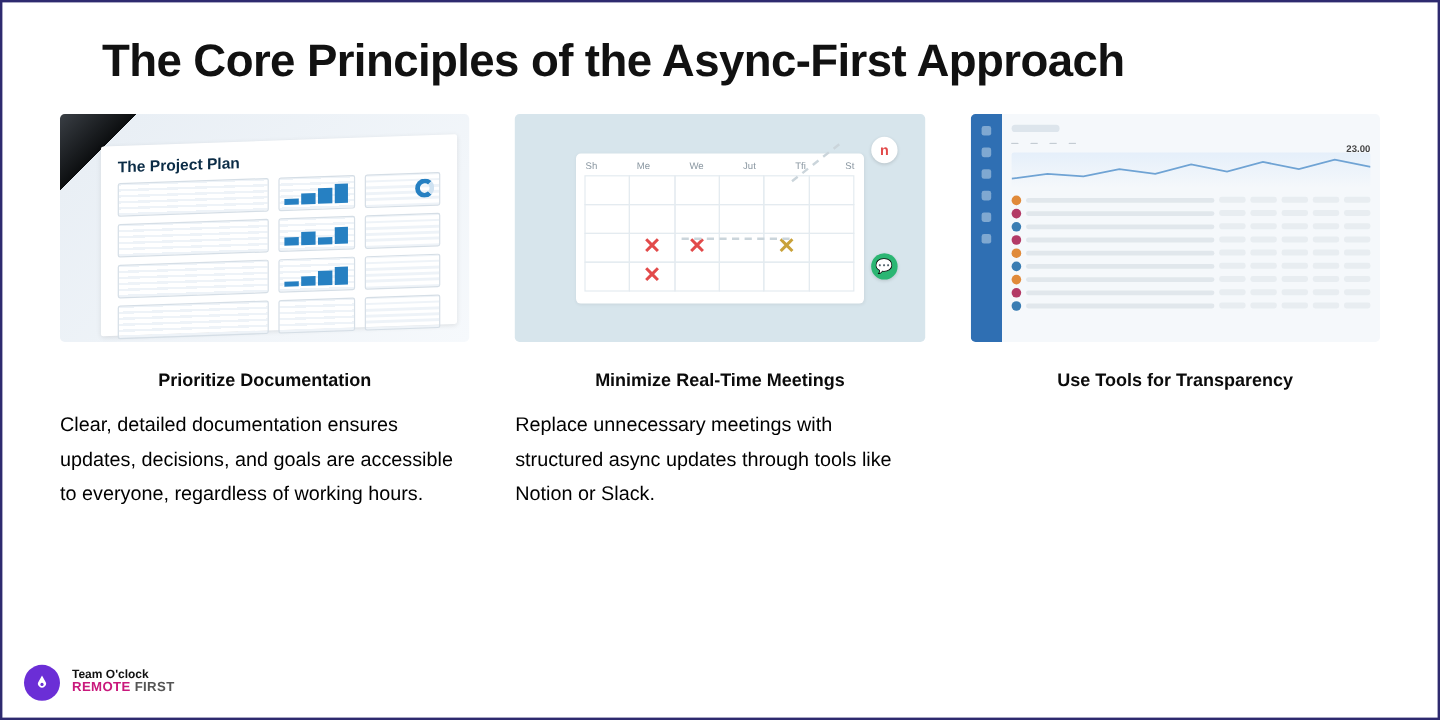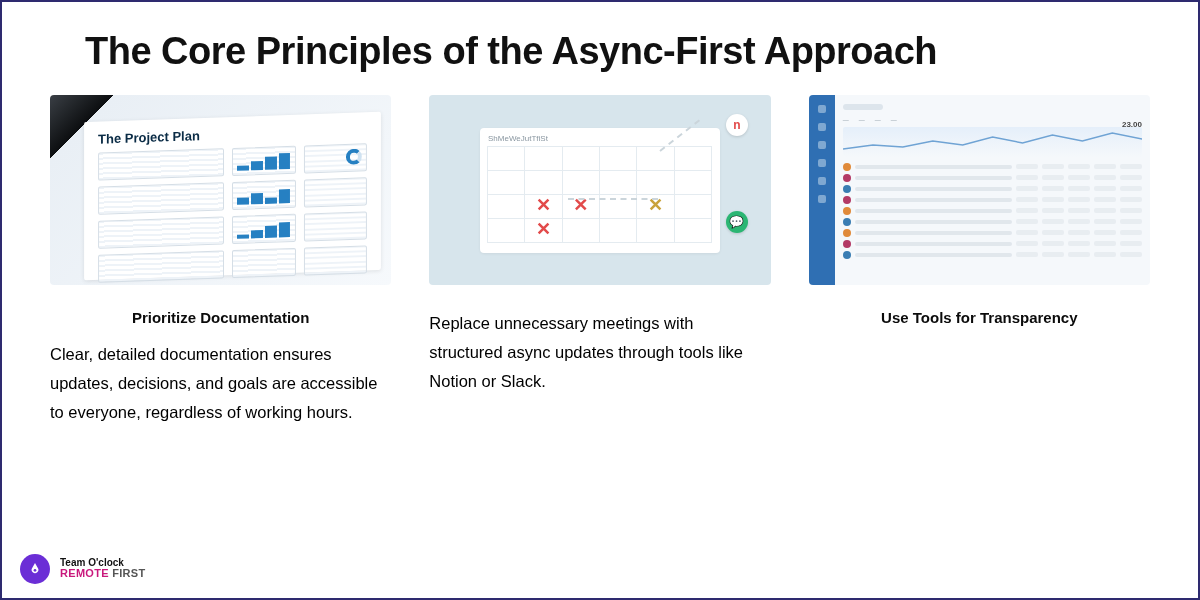--- a/index.html
+++ b/index.html
@@ -78,21 +78,21 @@
     display: flex; align-items: center; justify-content: center;
   }
   .cal {
     width: 240px;
     background: #fff;
     border-radius: 4px;
     padding: 6px 8px 10px 8px;
     box-shadow: 0 1px 3px rgba(0,0,0,0.06);
     position: relative;
   }
-  .cal-head { display:flex; justify-content:flex-start; font-size:8px; color:#8a97a1; margin-bottom:4px; }
+  .cal-head { display:flex; justify-content:space-between; font-size:8px; color:#8a97a1; margin-bottom:4px; }
   .cal-grid { display:grid; grid-template-columns: repeat(6,1fr); grid-template-rows: repeat(4,24px); gap:0; }
   .cal-cell { border:1px solid #e4ebf0; margin:-1px 0 0 -1px; position:relative; }
   .xmark { color:#e24a4a; font-size:18px; font-weight:700; position:absolute; top:50%; left:50%; transform:translate(-50%,-55%); }
   .dotline { position:absolute; border-top:2px dashed #cbd5db; }
   .bubble { position:absolute; width:22px; height:22px; border-radius:50%; display:flex; align-items:center; justify-content:center; font-weight:700; font-size:12px; box-shadow:0 1px 3px rgba(0,0,0,0.15); }
   .bubble.n { background:#fff; color:#e24a4a; top:-14px; right:-28px; }
   .bubble.g { background:#2bb673; color:#fff; bottom:20px; right:-28px; }
   
   .illus3 {
     background: #f5f8fb;
@@ -255,20 +255,21 @@
             <div class="cal-cell"></div>
             <div class="cal-cell"></div>
             <div class="cal-cell"></div>
         </div>
         <div class="dotline" style="top:70px; left:88px; width:90px;"></div>
         <div class="dotline" style="top:22px; left:180px; width:50px; transform:rotate(-38deg); transform-origin:left;"></div>
         <div class="bubble n">n</div>
         <div class="bubble g">💬</div>
       </div>
     </div>
+    <div class="card-title">Minimize Real-Time Meetings</div>
     <div class="card-body">Replace unnecessary meetings with structured async updates through tools like Notion or Slack.</div>
   </div>
 
   <div class="card">
     <div class="illus illus3">
       <div class="side">
         <span></span>
           <span></span>
           <span></span>
           <span></span>

